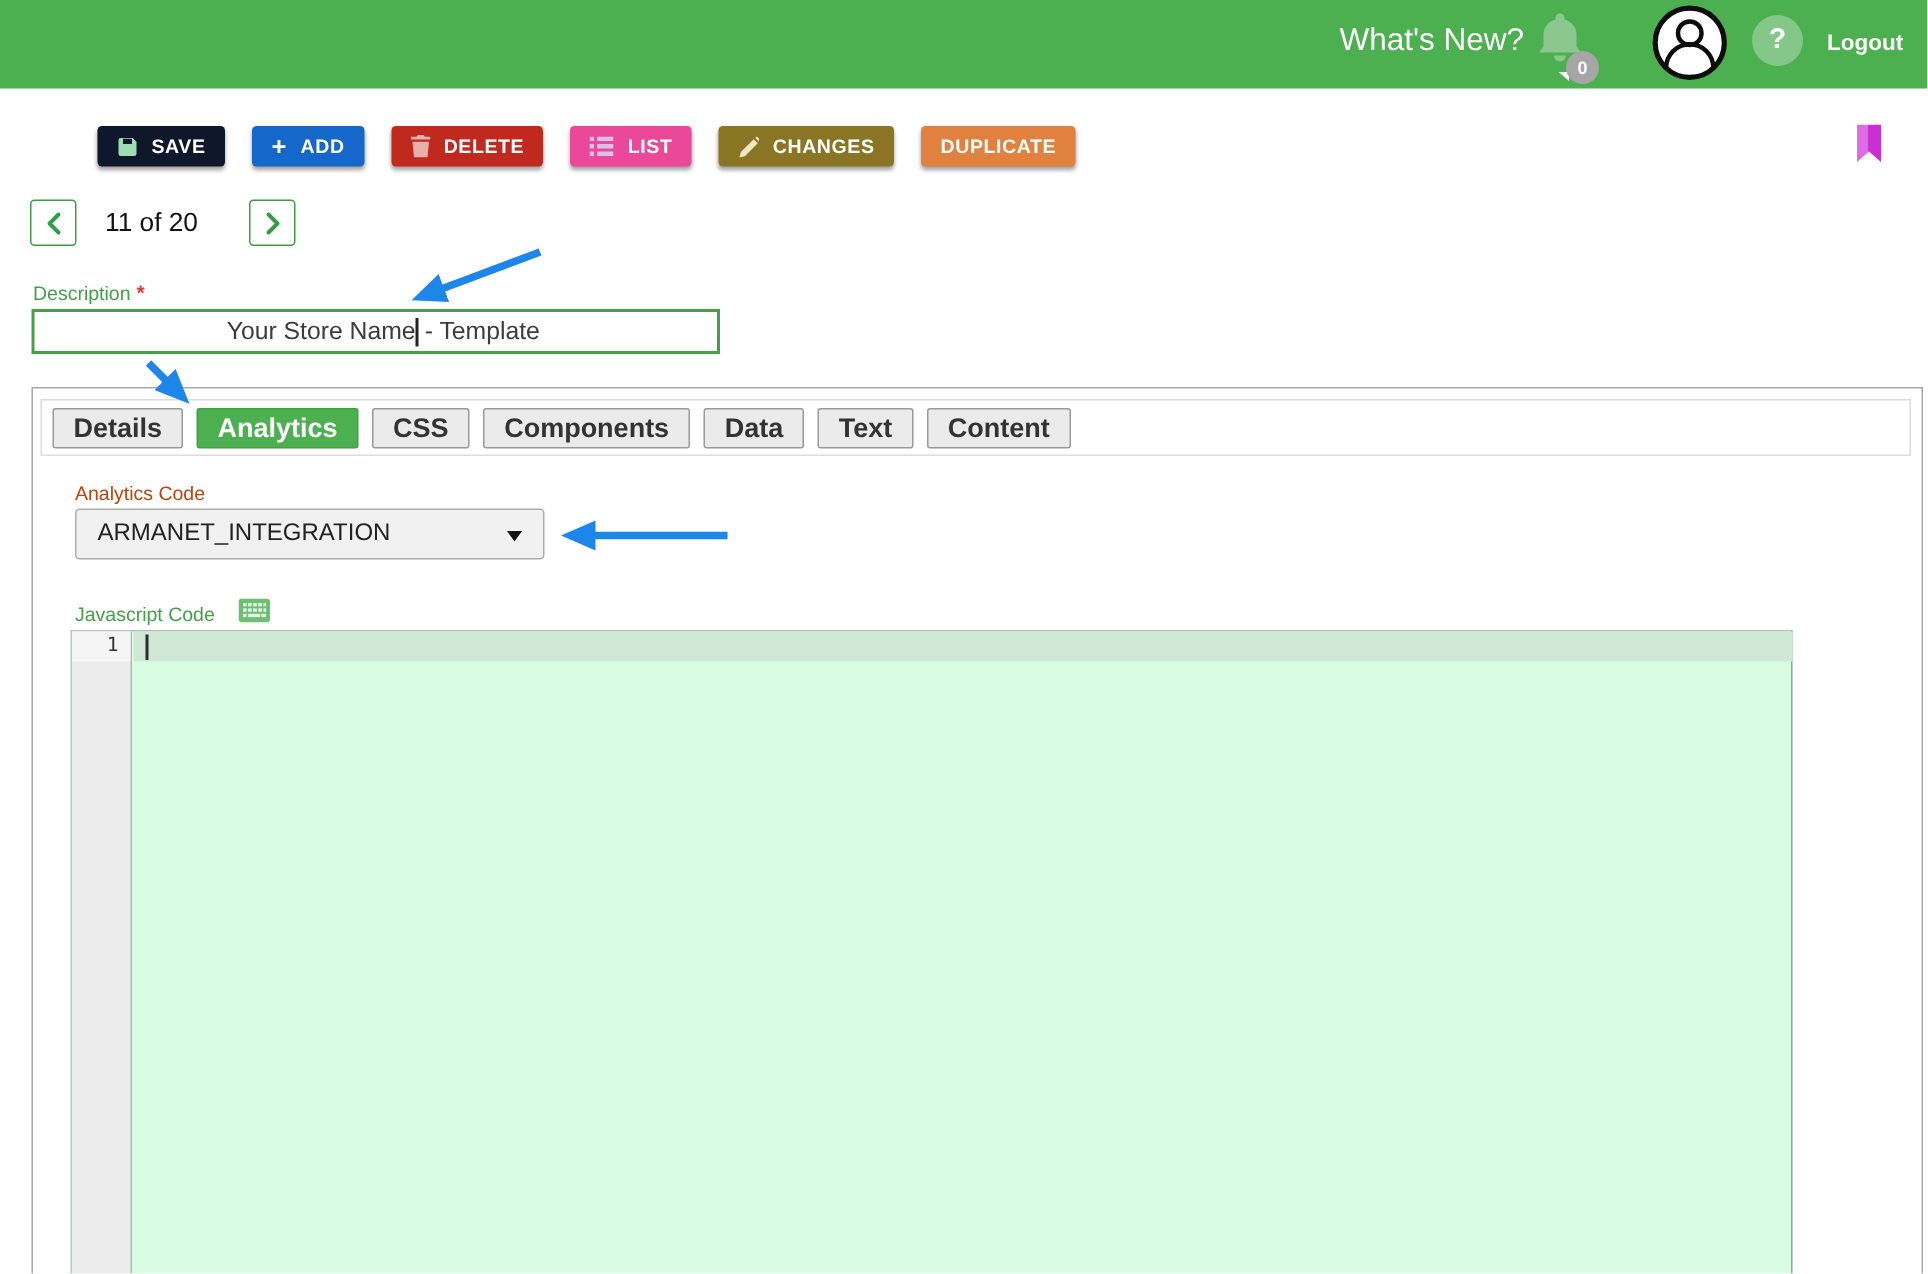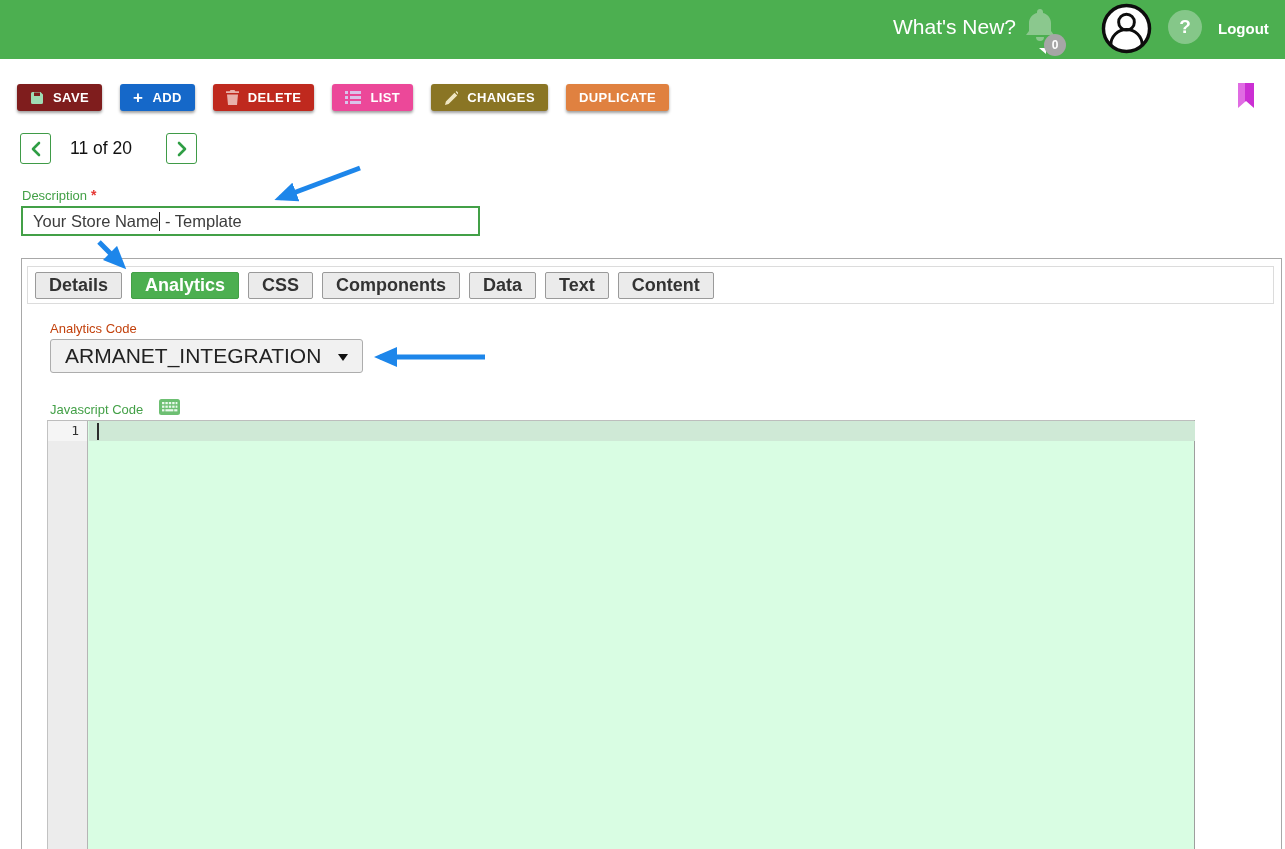--- a/index.html
+++ b/index.html
@@ -25,21 +25,21 @@
               display:flex; align-items:center; justify-content:center; cursor:pointer; }
   .logout { position:absolute; left:1218px; top:20px; font-size:15px; font-weight:bold; color:#fff; cursor:pointer; }
 
   
   .toolbar { position:absolute; left:17px; top:84px; display:flex; gap:18px; }
   .tbtn { height:27px; border:none; border-radius:3px; color:#fff; font-family:inherit;
           font-size:13px; font-weight:bold; letter-spacing:.4px; padding:0 13px;
           display:flex; align-items:center; gap:9px; cursor:pointer;
           box-shadow:0 2px 3px rgba(0,0,0,.38); }
   .tbtn svg { display:block; }
-  .btn-save { background:#7f1d1d; }
+  .btn-save { background:#0f172a;margin-left:48px; }
   .btn-add { background:#1568c9; }
   .btn-delete { background:#bf291e;justify-content:center; }
   .btn-list { background:#ec4899; }
   .btn-changes { background:#8a7524; }
   .btn-duplicate { background:#e08140; }
   .plus-glyph { font-size:17px; font-weight:bold; line-height:1; }
   .bookmark { position:absolute; left:1237px; top:83px; cursor:pointer; }
 
   
   .pg-btn { position:absolute; width:31px; height:31px; background:#fff; border:1.5px solid #3f9b47;
@@ -47,40 +47,40 @@
   .pg-prev { left:20px; top:133px; }
   .pg-next { left:166px; top:133px; }
   .pg-label { position:absolute; left:70px; top:133px; height:31px; line-height:31px;
               font-size:17.5px; color:#111; }
 
   
   .desc-label { position:absolute; left:22px; top:187px; font-size:13px; color:#43a047; }
   .req { color:#e53935; font-size:14px; font-weight:bold; margin-left:4px; }
   .desc-input { position:absolute; left:21px; top:206px; width:459px; height:30px;
                 border:2px solid #43a047; background:#fff; display:flex; align-items:center;
-                padding-left:10px; font-size:16.5px; color:#3c3c3c; cursor:text; }
+                padding-left:10px; font-size:16.5px; color:#3c3c3c; cursor:text;justify-content:center; }
   .text-caret { display:inline-block; width:1.5px; height:19px; background:#222; }
   .pre-space { white-space:pre; }
 
   
   .panel { position:absolute; left:21px; top:258px; width:1261px; height:620px;
            border:1px solid #a8a8a8; background:#fff; }
   .tabbox { position:absolute; left:27px; top:266px; width:1247px; height:38px;
             border:1px solid #dcdcdc; background:#fff; }
   .tabs { display:flex; gap:9px; padding:5px 0 0 7px; }
   .tab { height:27px; padding:0 13px; background:#ebebeb; border:1px solid #9a9a9a; border-radius:2px;
          font-size:18px; font-weight:bold; color:#333; display:flex; align-items:center;
          cursor:pointer; }
   .tab.active { background:#4caf50; border-color:#43a047; color:#fff; }
 
   
   .analytics-label { position:absolute; left:50px; top:321px; font-size:13px; color:#c2410c; }
   .dropdown { position:absolute; left:50px; top:339px; width:313px; height:34px; background:#f1f1f1;
               border:1px solid #adadad; border-radius:3px; display:flex; align-items:center;
-              padding:0 14px; font-size:21px; color:#222; cursor:pointer; }
+              padding:0 14px; font-size:16px; color:#222; cursor:pointer; }
   .dd-caret { position:absolute; right:14px; top:14px; width:0; height:0;
               border-left:5.5px solid transparent; border-right:5.5px solid transparent;
               border-top:7px solid #111; }
   .js-label { position:absolute; left:50px; top:402px; font-size:13px; color:#43a047; }
   .kbd-icon { position:absolute; left:159px; top:399px; cursor:pointer; }
 
   .editor { position:absolute; left:47px; top:420px; width:1148px; height:429px;
             border-top:1px solid #bdbdbd; border-left:1px solid #c2c2c2; border-right:1px solid #9e9e9e;
             background:#d9fde3; }
   .gutter { position:absolute; left:0; top:0; width:40px; height:100%;

